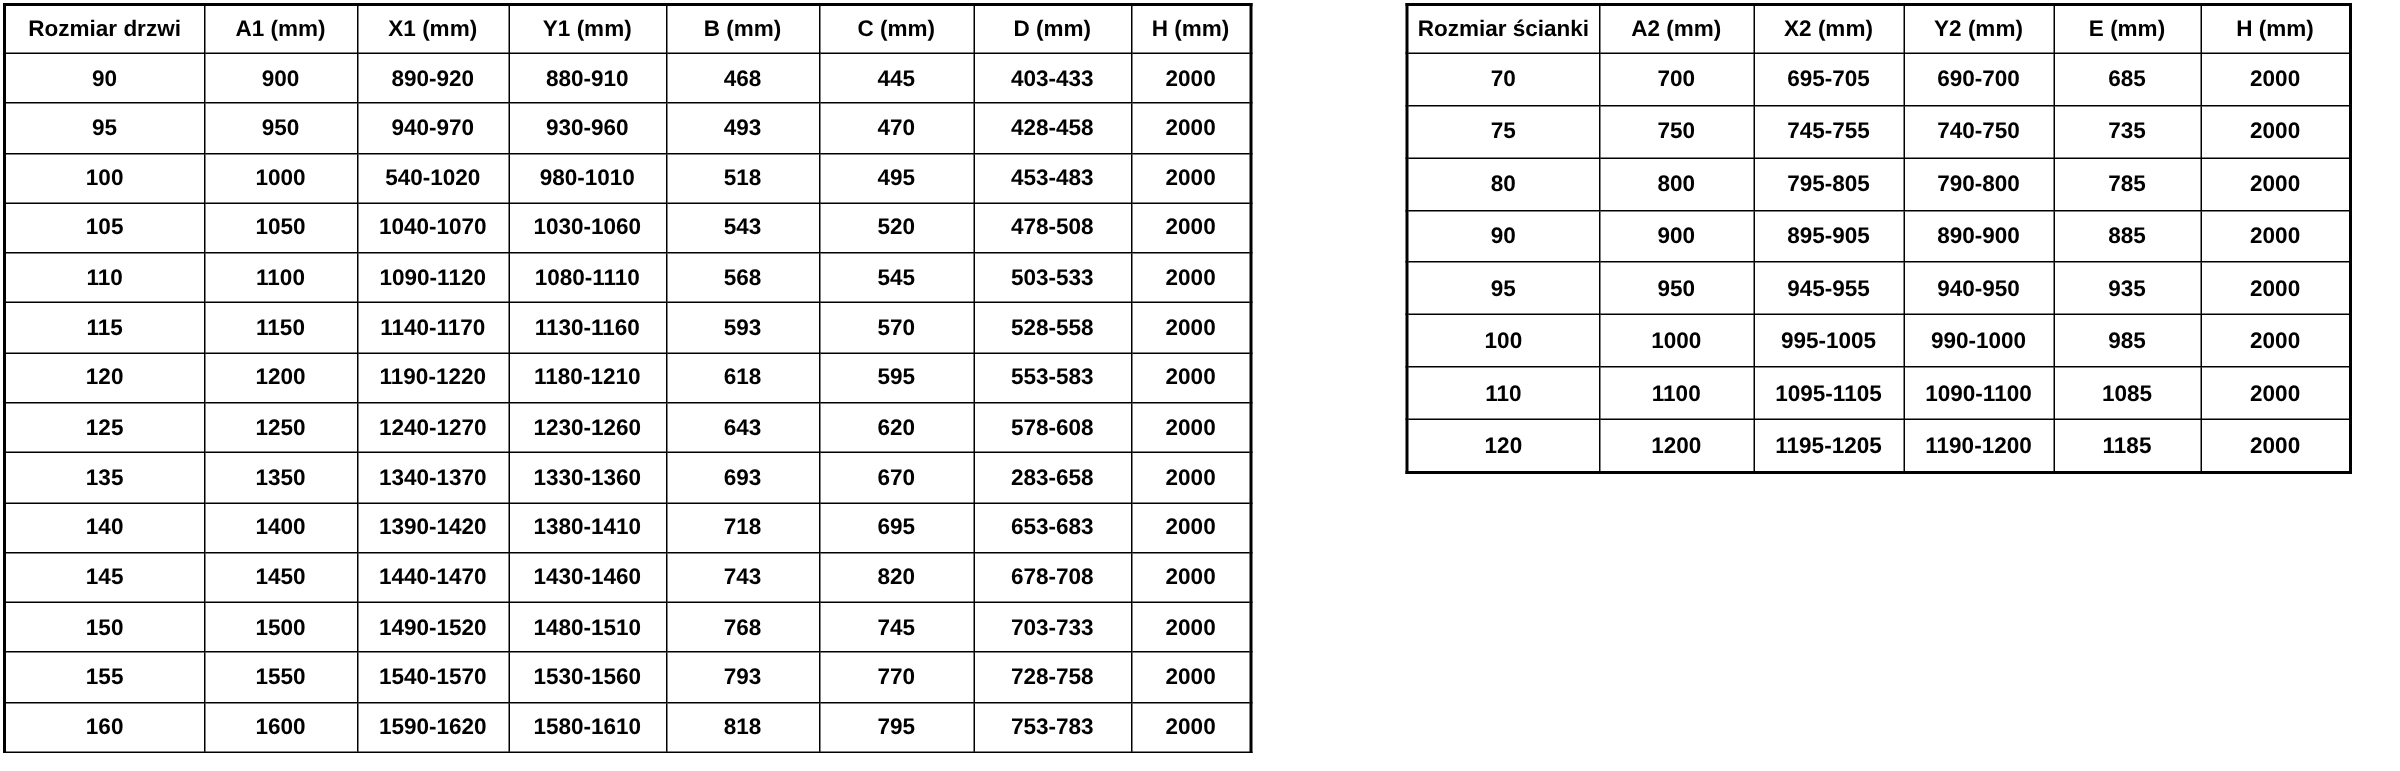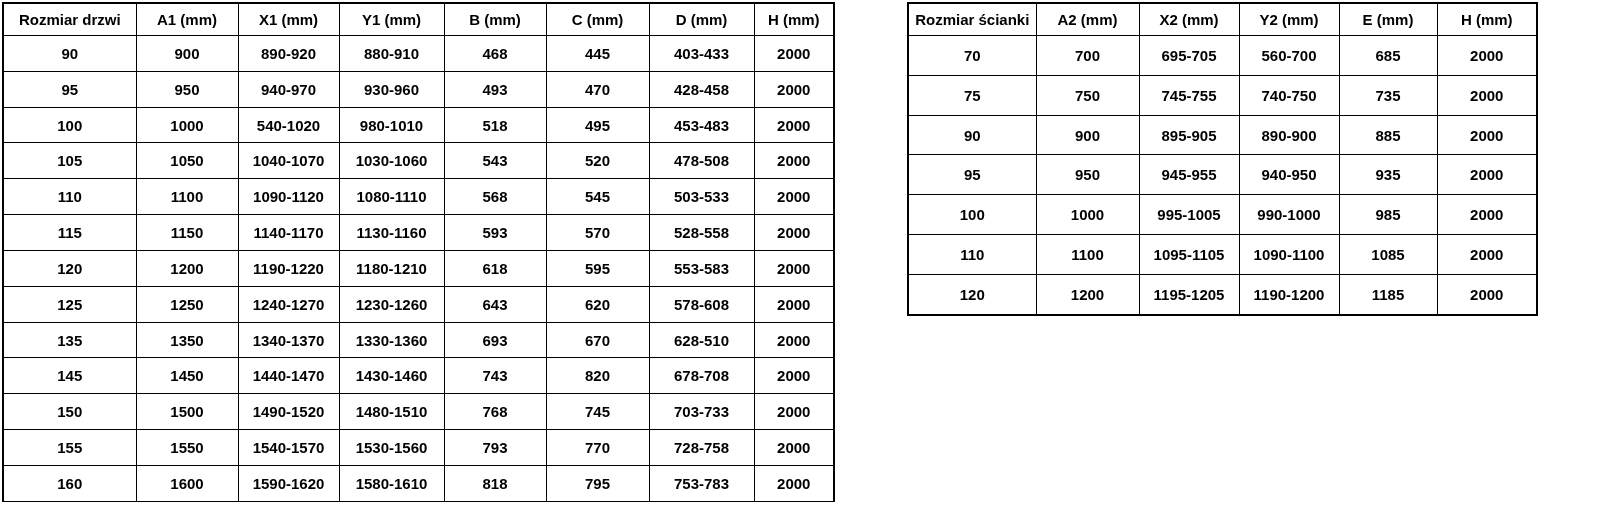--- a/index.html
+++ b/index.html
@@ -15,21 +15,21 @@
     font-family: "Liberation Sans", sans-serif;
   }
   table.spec-table {
     position: absolute;
     top: 2px;
     border-collapse: collapse;
     table-layout: fixed;
     background: #ffffff;
   }
   table.spec-table.left  { left: 2px;   width: 831px; height: 501px; }
-  table.spec-table.right { left: 907px; width: 629px; height: 314px; }
+  table.spec-table.right { left: 937px; width: 629px; height: 314px; }
   .spec-table th, .spec-table td {
     border: 1px solid #000000;
     text-align: center;
     vertical-align: middle;
     font-size: 15px;
     font-weight: bold;
     color: #000000;
     padding: 0 2px;
     white-space: nowrap;
     overflow: hidden;
@@ -145,21 +145,31 @@
           <td>578-608</td>
           <td>2000</td>
         </tr>
         <tr>
           <td>135</td>
           <td>1350</td>
           <td>1340-1370</td>
           <td>1330-1360</td>
           <td>693</td>
           <td>670</td>
-          <td>628-510</td>
+          <td>283-658</td>
+          <td>2000</td>
+        </tr>
+        <tr>
+          <td>140</td>
+          <td>1400</td>
+          <td>1390-1420</td>
+          <td>1380-1410</td>
+          <td>718</td>
+          <td>695</td>
+          <td>653-683</td>
           <td>2000</td>
         </tr>
         <tr>
           <td>145</td>
           <td>1450</td>
           <td>1440-1470</td>
           <td>1430-1460</td>
           <td>743</td>
           <td>820</td>
           <td>678-708</td>
@@ -215,33 +225,41 @@
           <th>Y2 (mm)</th>
           <th>E (mm)</th>
           <th>H (mm)</th>
         </tr>
       </thead>
     <tbody>
         <tr>
           <td>70</td>
           <td>700</td>
           <td>695-705</td>
-          <td>560-700</td>
+          <td>690-700</td>
           <td>685</td>
           <td>2000</td>
         </tr>
         <tr>
           <td>75</td>
           <td>750</td>
           <td>745-755</td>
           <td>740-750</td>
           <td>735</td>
           <td>2000</td>
         </tr>
         <tr>
+          <td>80</td>
+          <td>800</td>
+          <td>795-805</td>
+          <td>790-800</td>
+          <td>785</td>
+          <td>2000</td>
+        </tr>
+        <tr>
           <td>90</td>
           <td>900</td>
           <td>895-905</td>
           <td>890-900</td>
           <td>885</td>
           <td>2000</td>
         </tr>
         <tr>
           <td>95</td>
           <td>950</td>

